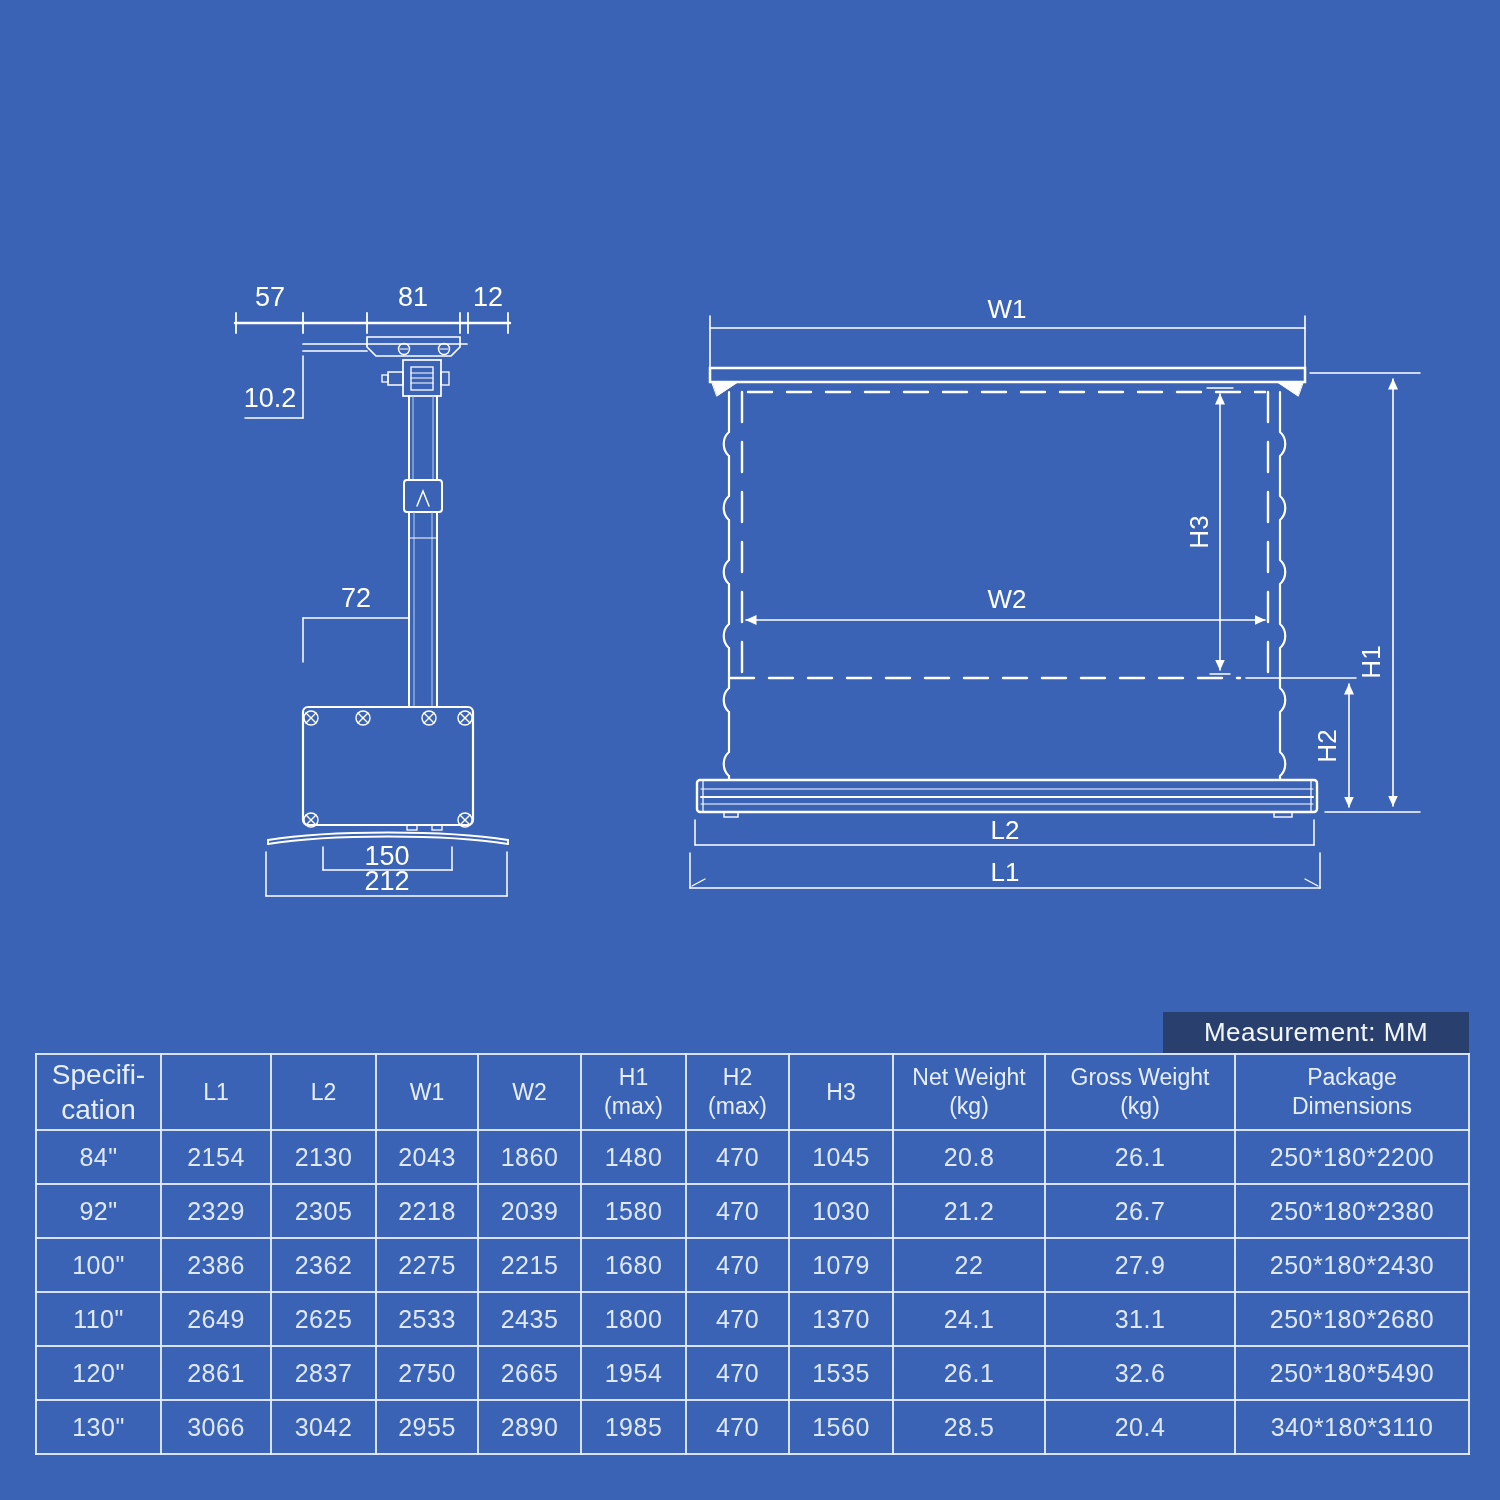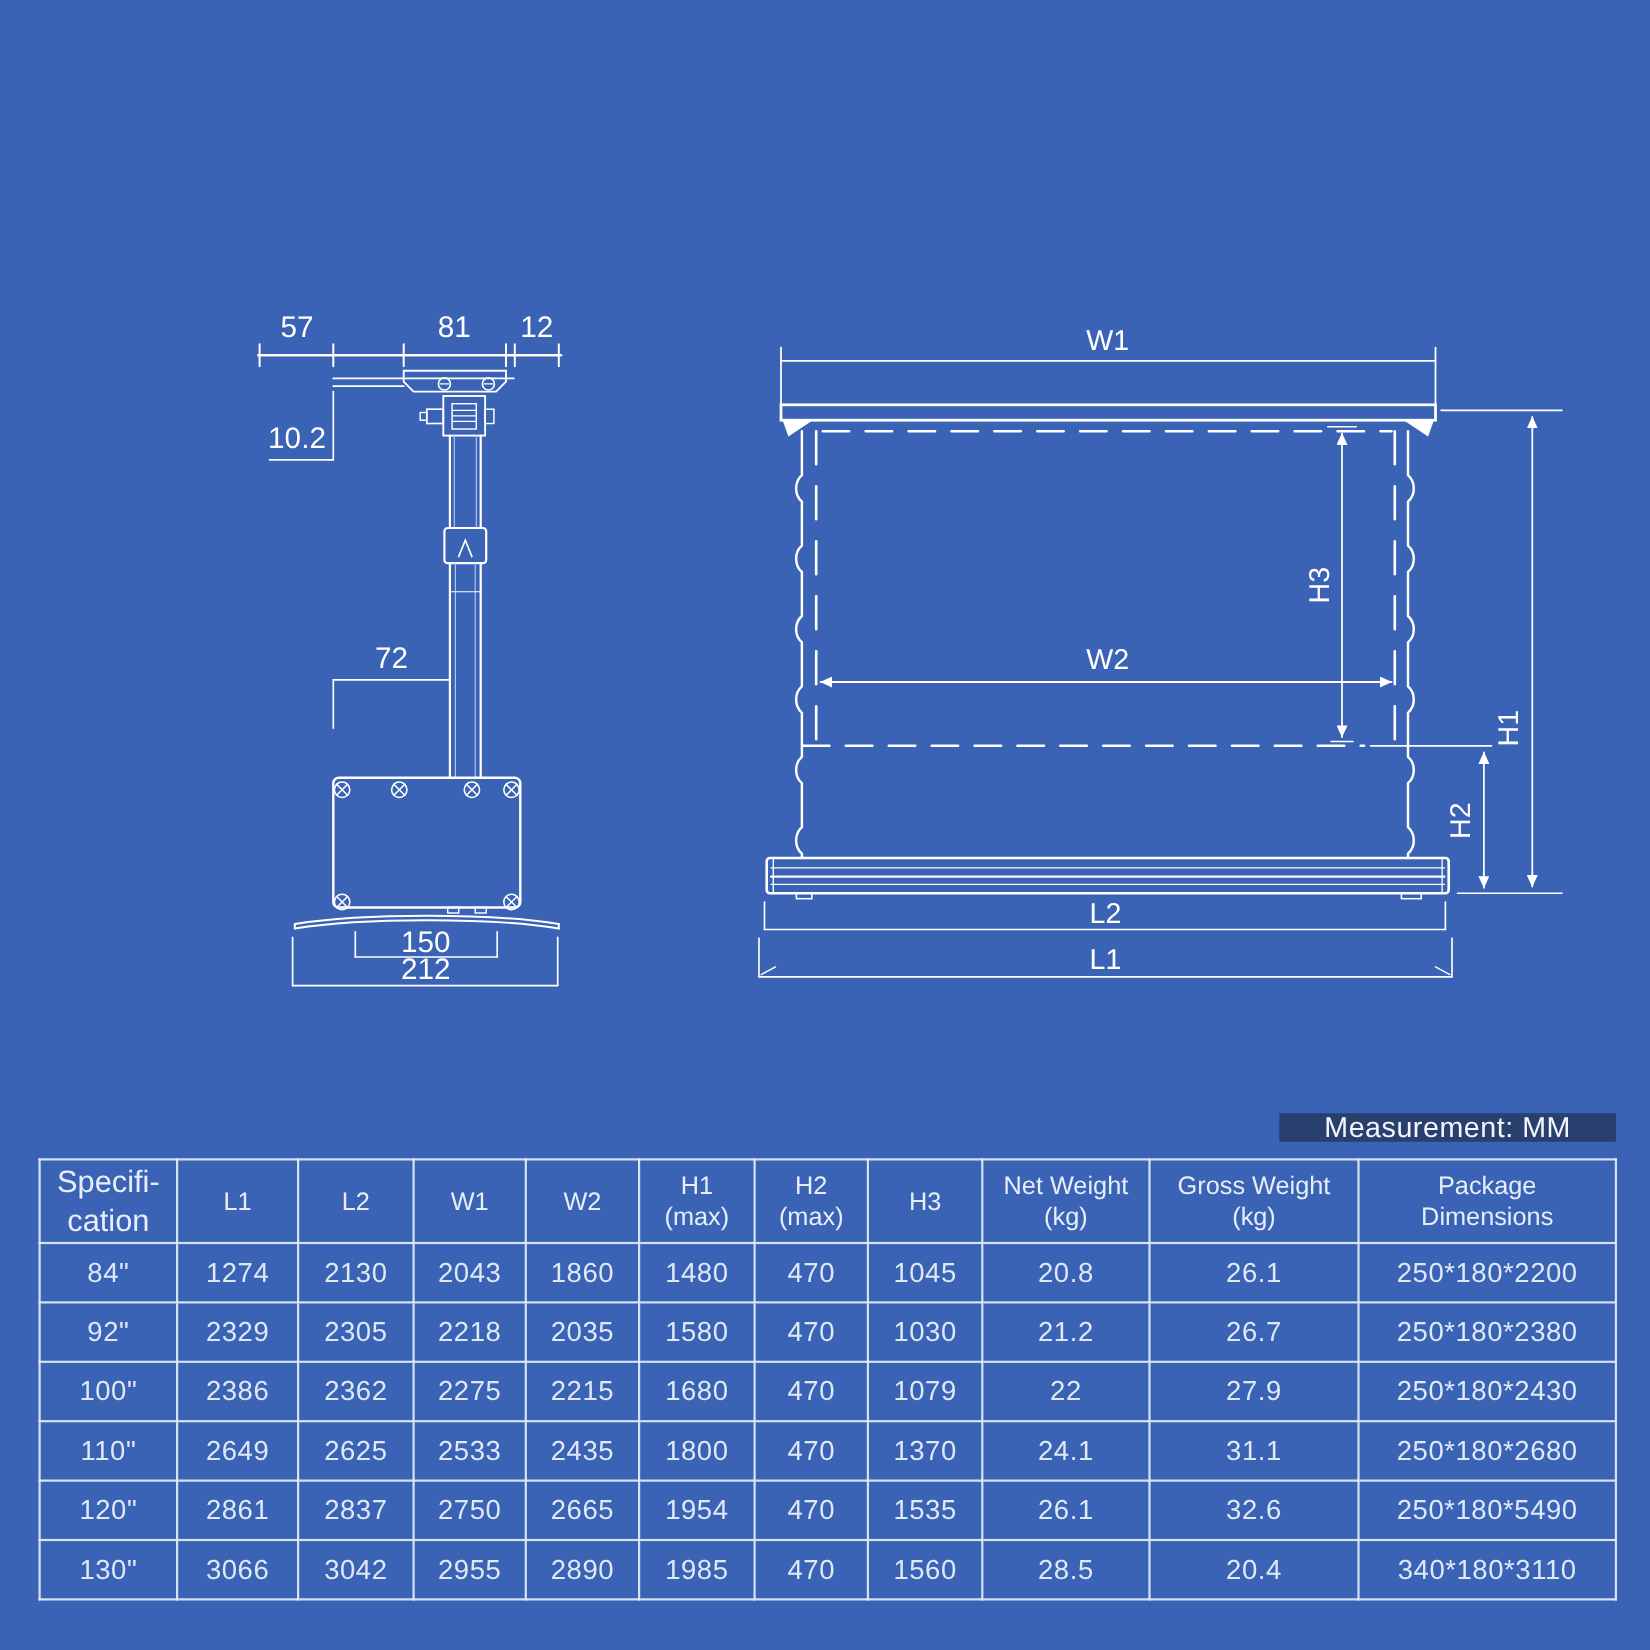--- a/index.html
+++ b/index.html
@@ -8,21 +8,21 @@
     background:#3A63B5;
     font-family:"Liberation Sans",sans-serif;
   }
   .title{
     position:absolute;left:70px;top:80px;margin:0;
     font-size:67px;font-weight:800;letter-spacing:0px;color:#FFFFFF;line-height:1;
   }
   svg text{font-family:"Liberation Sans",sans-serif;fill:#FFFFFF;}
   .drawing{position:absolute;}
   .badge{
-    position:absolute;top:1012px;right:31px;width:306px;height:26px;
+    position:absolute;top:1012px;right:31px;width:306px;height:41px;
     background:#29406F;color:#F3F7FD;font-size:26px;
     display:flex;align-items:center;justify-content:center;letter-spacing:0.5px;
   }
   table.spec{
     position:absolute;left:35px;top:1053px;width:1433px;
     border-collapse:collapse;table-layout:fixed;color:#E7EEF9;
   }
   table.spec th,table.spec td{
     border:2.5px solid rgba(228,237,249,0.92);
     text-align:center;vertical-align:middle;padding:0;font-weight:400;
@@ -285,37 +285,37 @@
           </th>
         <th>
             <div>Package</div>
             <div>Dimensions</div>
           </th>
       </tr>
     </thead>
     <tbody>
       <tr>
         <td class="speclabel">84"</td>
-        <td>1274</td>
+        <td>2154</td>
           <td>2130</td>
         <td>2043</td>
           <td>1860</td>
         <td>1480</td>
           <td>470</td>
         <td>1045</td>
           <td>20.8</td>
         <td>26.1</td>
           <td>250*180*2200</td>
       </tr>
       <tr>
         <td class="speclabel">92"</td>
         <td>2329</td>
           <td>2305</td>
         <td>2218</td>
-          <td>2035</td>
+          <td>2039</td>
         <td>1580</td>
           <td>470</td>
         <td>1030</td>
           <td>21.2</td>
         <td>26.7</td>
           <td>250*180*2380</td>
       </tr>
       <tr>
         <td class="speclabel">100"</td>
         <td>2386</td>

